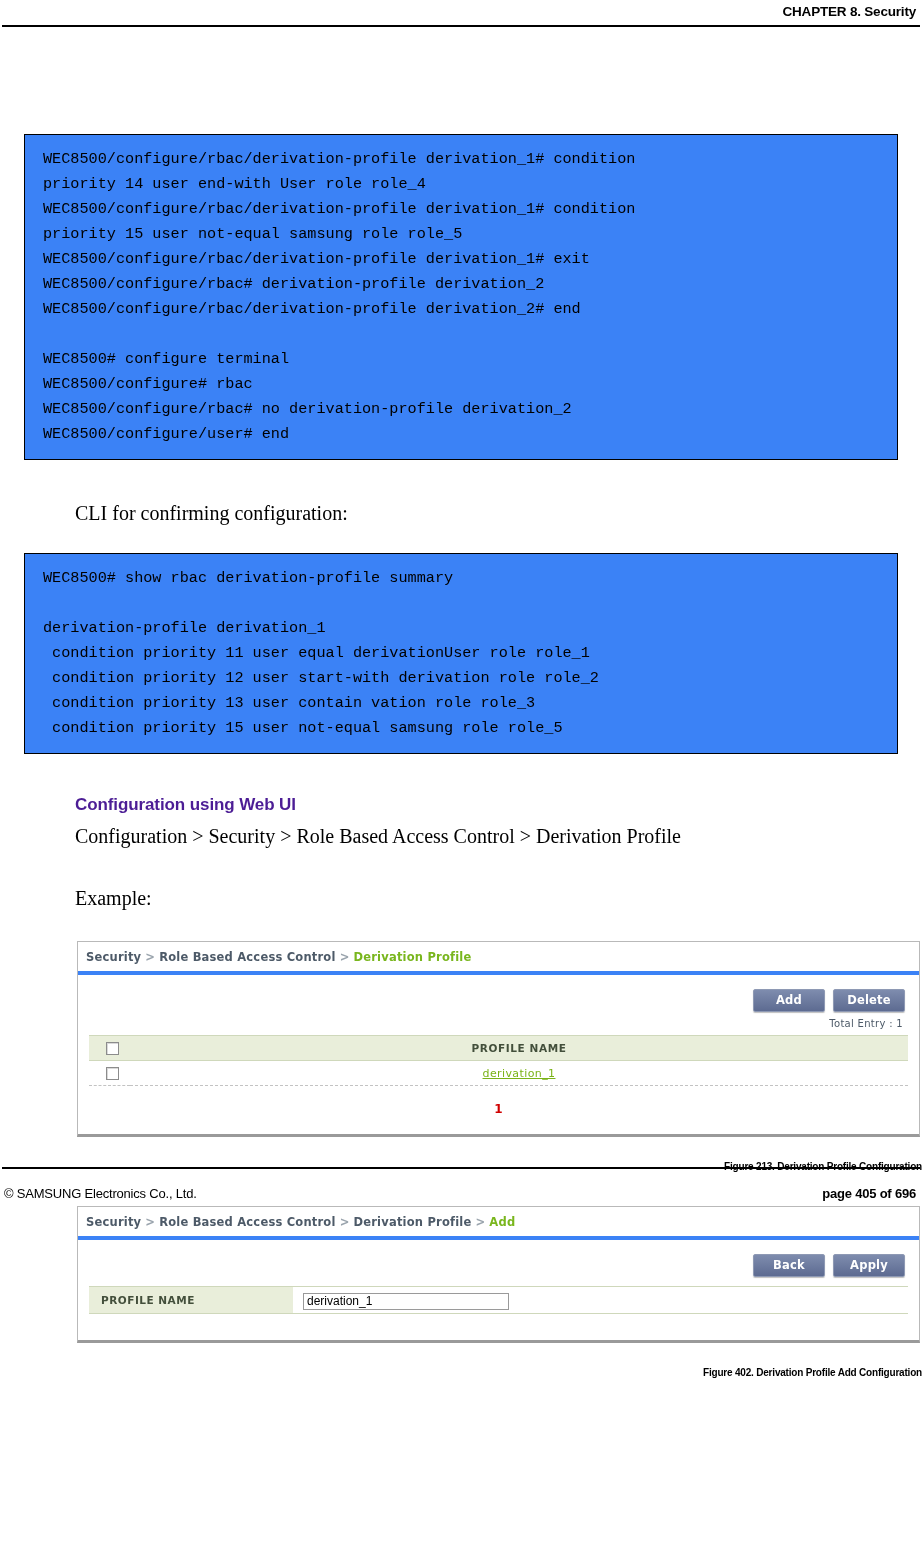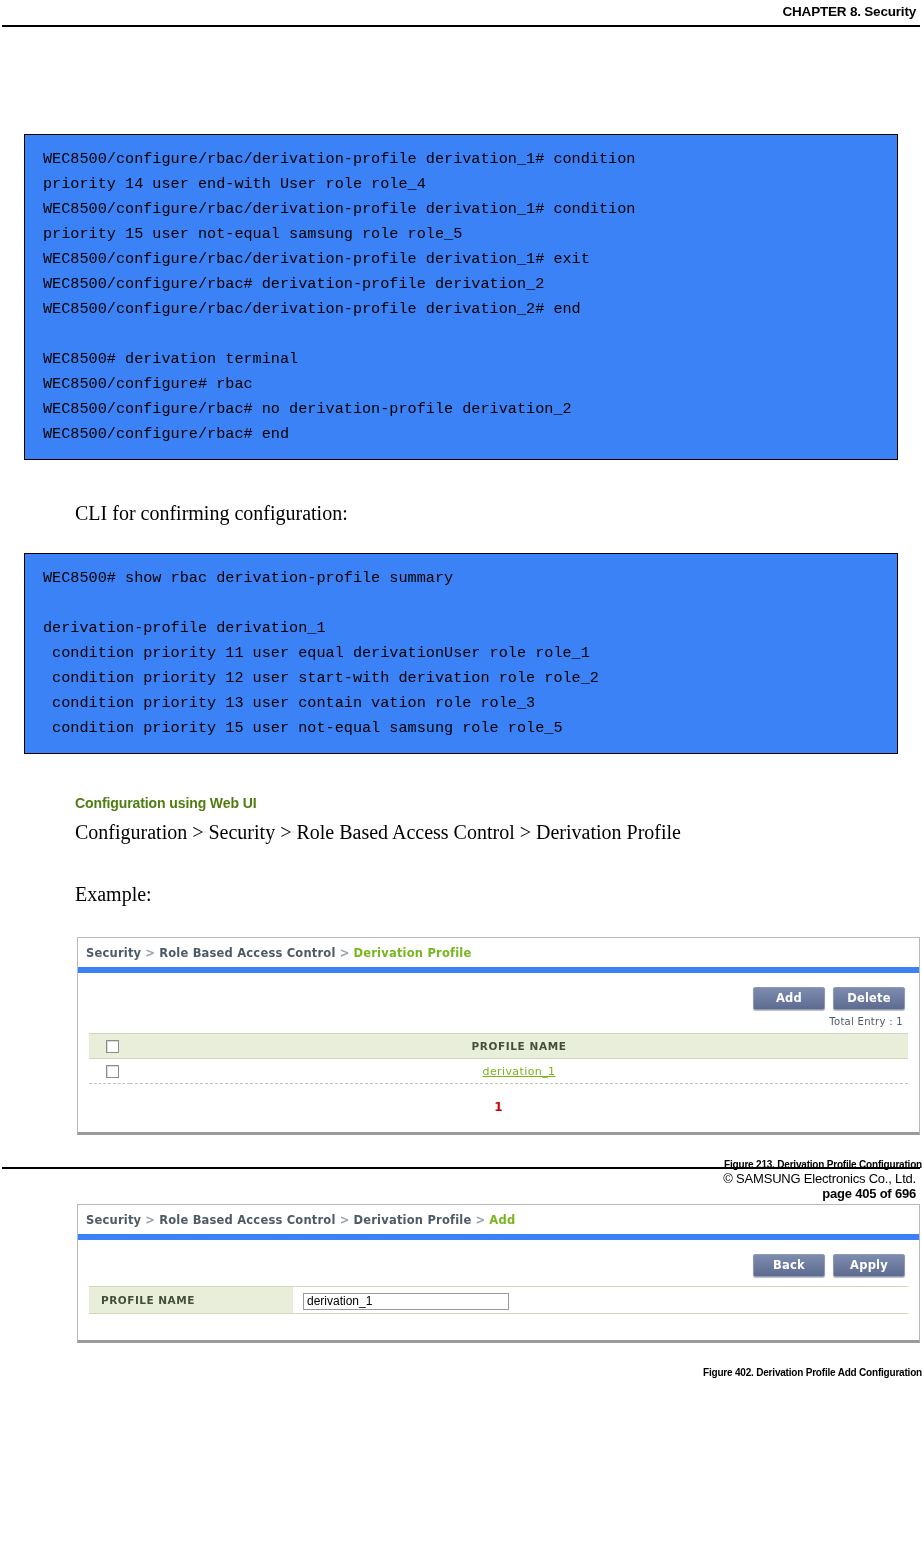--- a/index.html
+++ b/index.html
@@ -66,39 +66,39 @@
   .para {
     font-family:"Liberation Serif", serif;
     font-size:20px;
     line-height:26px;
     color:#000;
     margin:0 16px 0 75px;
   }
   .h-section {
     font-family:"Liberation Sans", sans-serif;
     font-weight:bold;
-    font-size:14px;
-    color:#4d7c0f;
+    font-size:17px;
+    color:#4c1d95;
     margin:0 9px 0 75px;
     letter-spacing:-0.1px;
   }
 
   
   .ui-panel {
     margin:0 0 0 77px;
     width:843px;
     background:#ffffff;
     border:1px solid #b9b9b9;
     border-bottom:3px solid #9a9a9a;
     box-sizing:border-box;
     font-family:"DejaVu Sans", sans-serif;
   }
   .ui-breadcrumb {
     padding:8px 0 7px 8px;
-    border-bottom:6px solid #3b82f6;
+    border-bottom:4px solid #3b82f6;
     font-size:11.5px;
     font-weight:bold;
     color:#4d5a68;
     letter-spacing:0.2px;
     white-space:nowrap;
   }
   .ui-breadcrumb .sep {
     color:#9aa4ad;
     font-weight:bold;
     padding:0 4px;
@@ -241,21 +241,20 @@
     border-top:2px solid #000;
   }
   .page-footer {
     position:absolute; left:0; right:0; bottom:8px;
     display:flex;
     justify-content:space-between;
     align-items:flex-end;
     padding:0 6px 0 4px;
     font-family:"Liberation Sans", sans-serif;
     font-size:13px;
-    flex-direction:column;
   }
   .page-footer .copyright { font-weight:normal; letter-spacing:-0.2px; }
   .page-footer .pageno { font-weight:bold; letter-spacing:-0.2px; }
 </style>
 </head>
 <body>
 
 <div class="page">
 
   <div class="page-header">
@@ -268,24 +267,24 @@
     <div style="height:104px;"></div>
     <div class="cli-box">
       <div class="cli-line">WEC8500/configure/rbac/derivation-profile derivation_1# condition</div>
       <div class="cli-line">priority 14 user end-with User role role_4</div>
       <div class="cli-line">WEC8500/configure/rbac/derivation-profile derivation_1# condition</div>
       <div class="cli-line">priority 15 user not-equal samsung role role_5</div>
       <div class="cli-line">WEC8500/configure/rbac/derivation-profile derivation_1# exit</div>
       <div class="cli-line">WEC8500/configure/rbac# derivation-profile derivation_2</div>
       <div class="cli-line">WEC8500/configure/rbac/derivation-profile derivation_2# end</div>
       <div class="cli-line blank"></div>
-      <div class="cli-line">WEC8500# derivation terminal</div>
+      <div class="cli-line">WEC8500# configure terminal</div>
       <div class="cli-line">WEC8500/configure# rbac</div>
       <div class="cli-line">WEC8500/configure/rbac# no derivation-profile derivation_2</div>
-      <div class="cli-line">WEC8500/configure/rbac# end</div>
+      <div class="cli-line">WEC8500/configure/user# end</div>
     </div>
 
     <div style="height:40px;"></div>
     <div class="para">CLI for confirming configuration:</div>
 
     <div style="height:27px;"></div>
     <div class="cli-box">
       <div class="cli-line">WEC8500# show rbac derivation-profile summary</div>
       <div class="cli-line blank"></div>
       <div class="cli-line">derivation-profile derivation_1</div>

